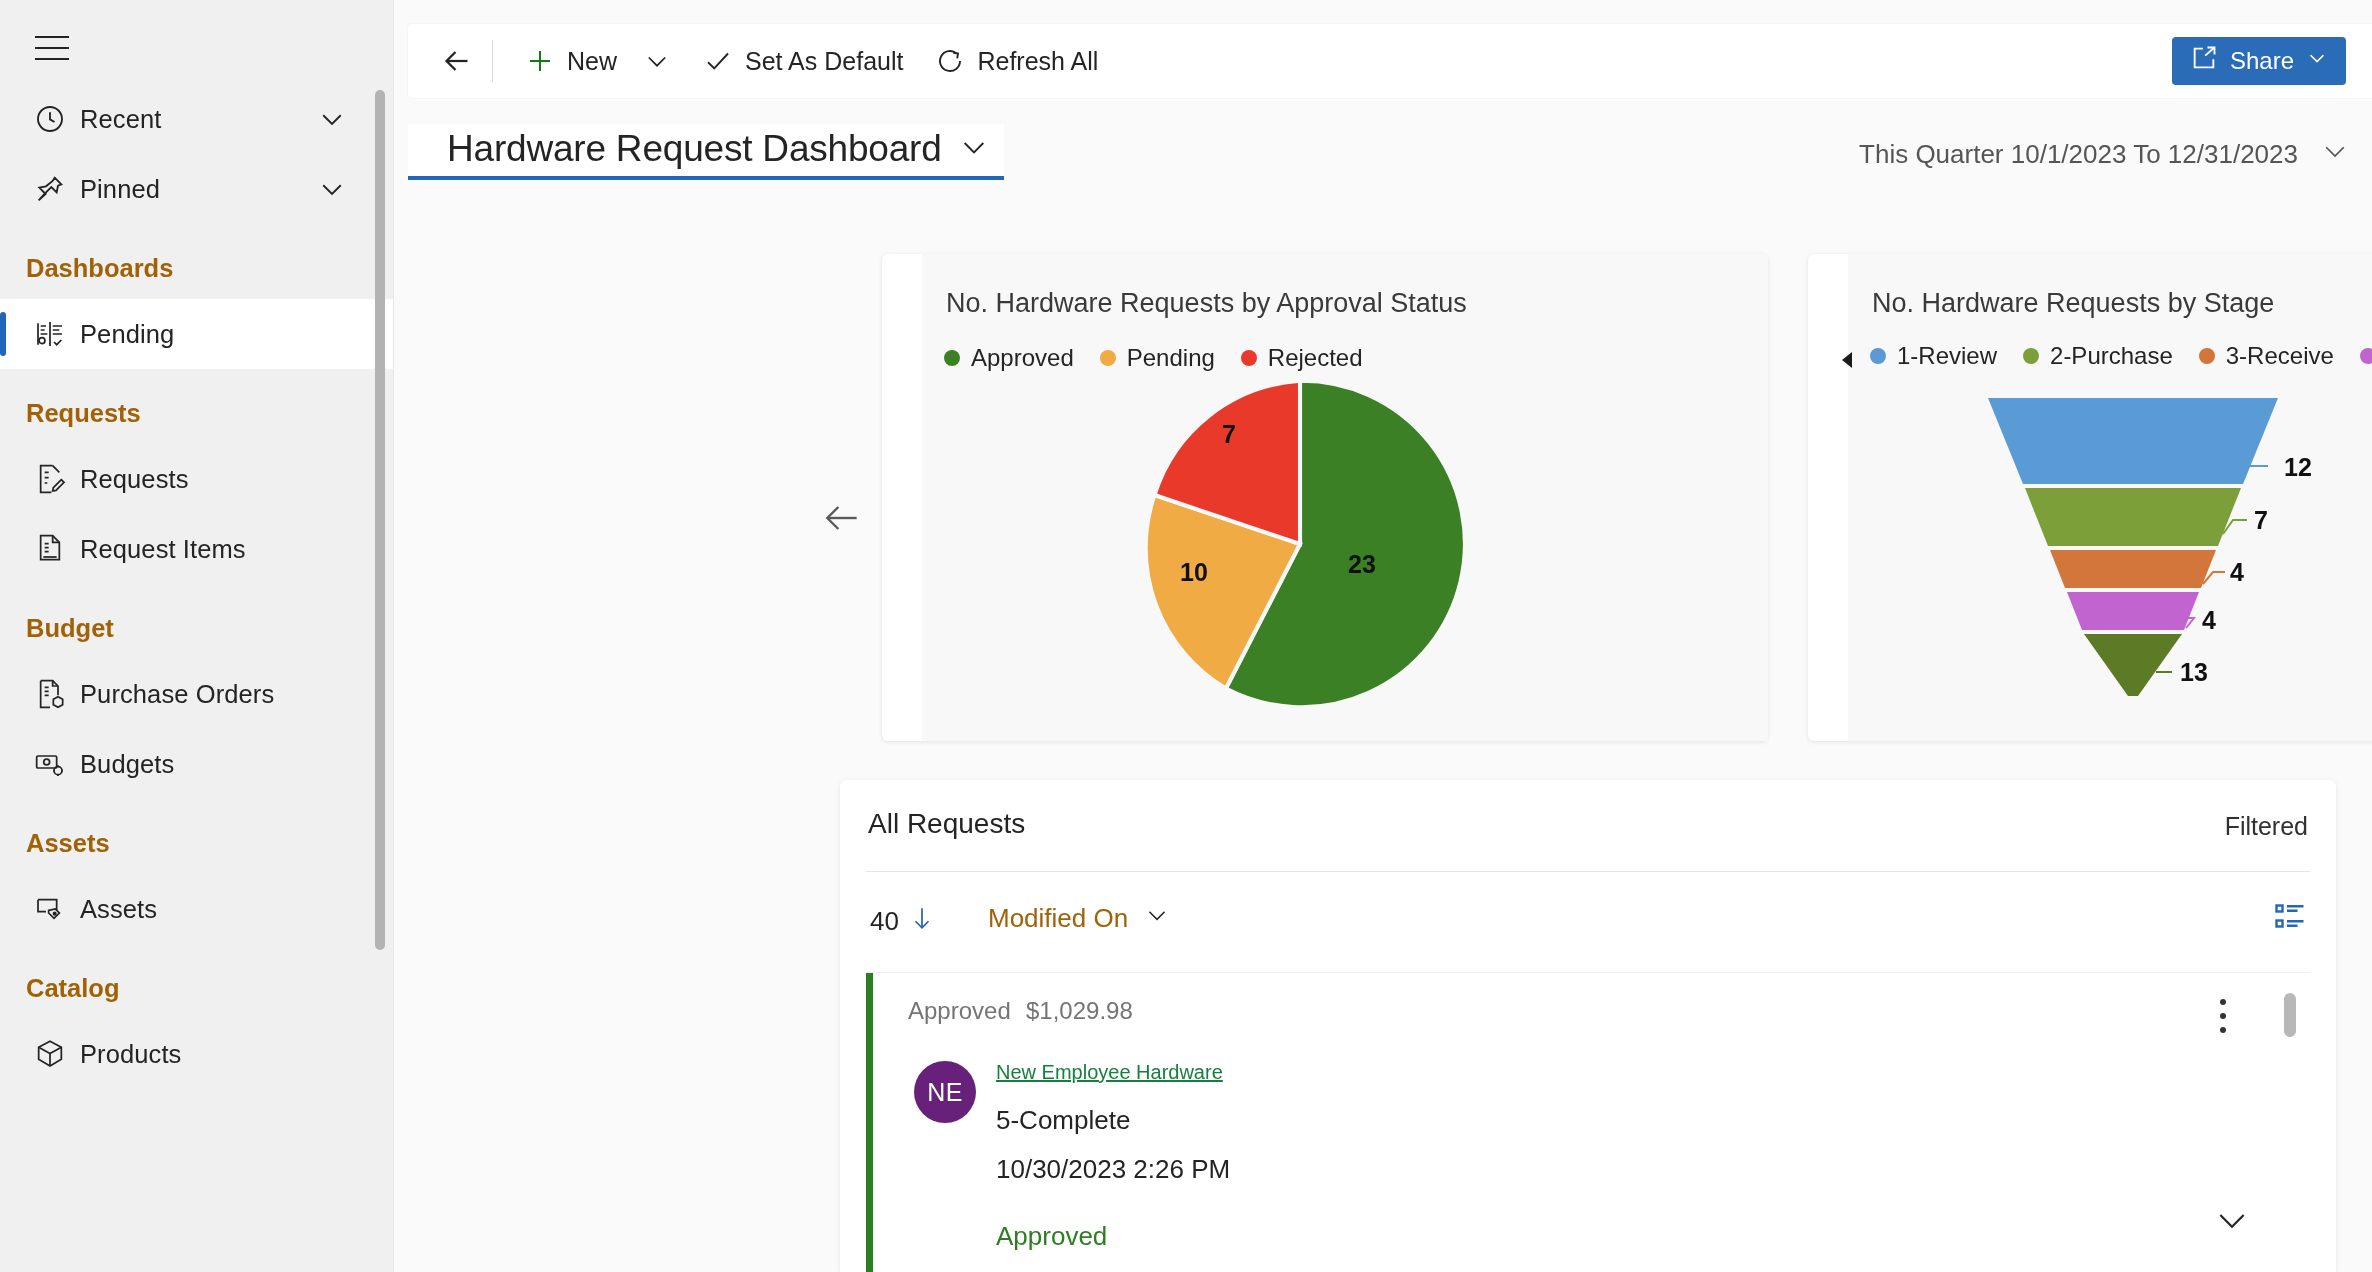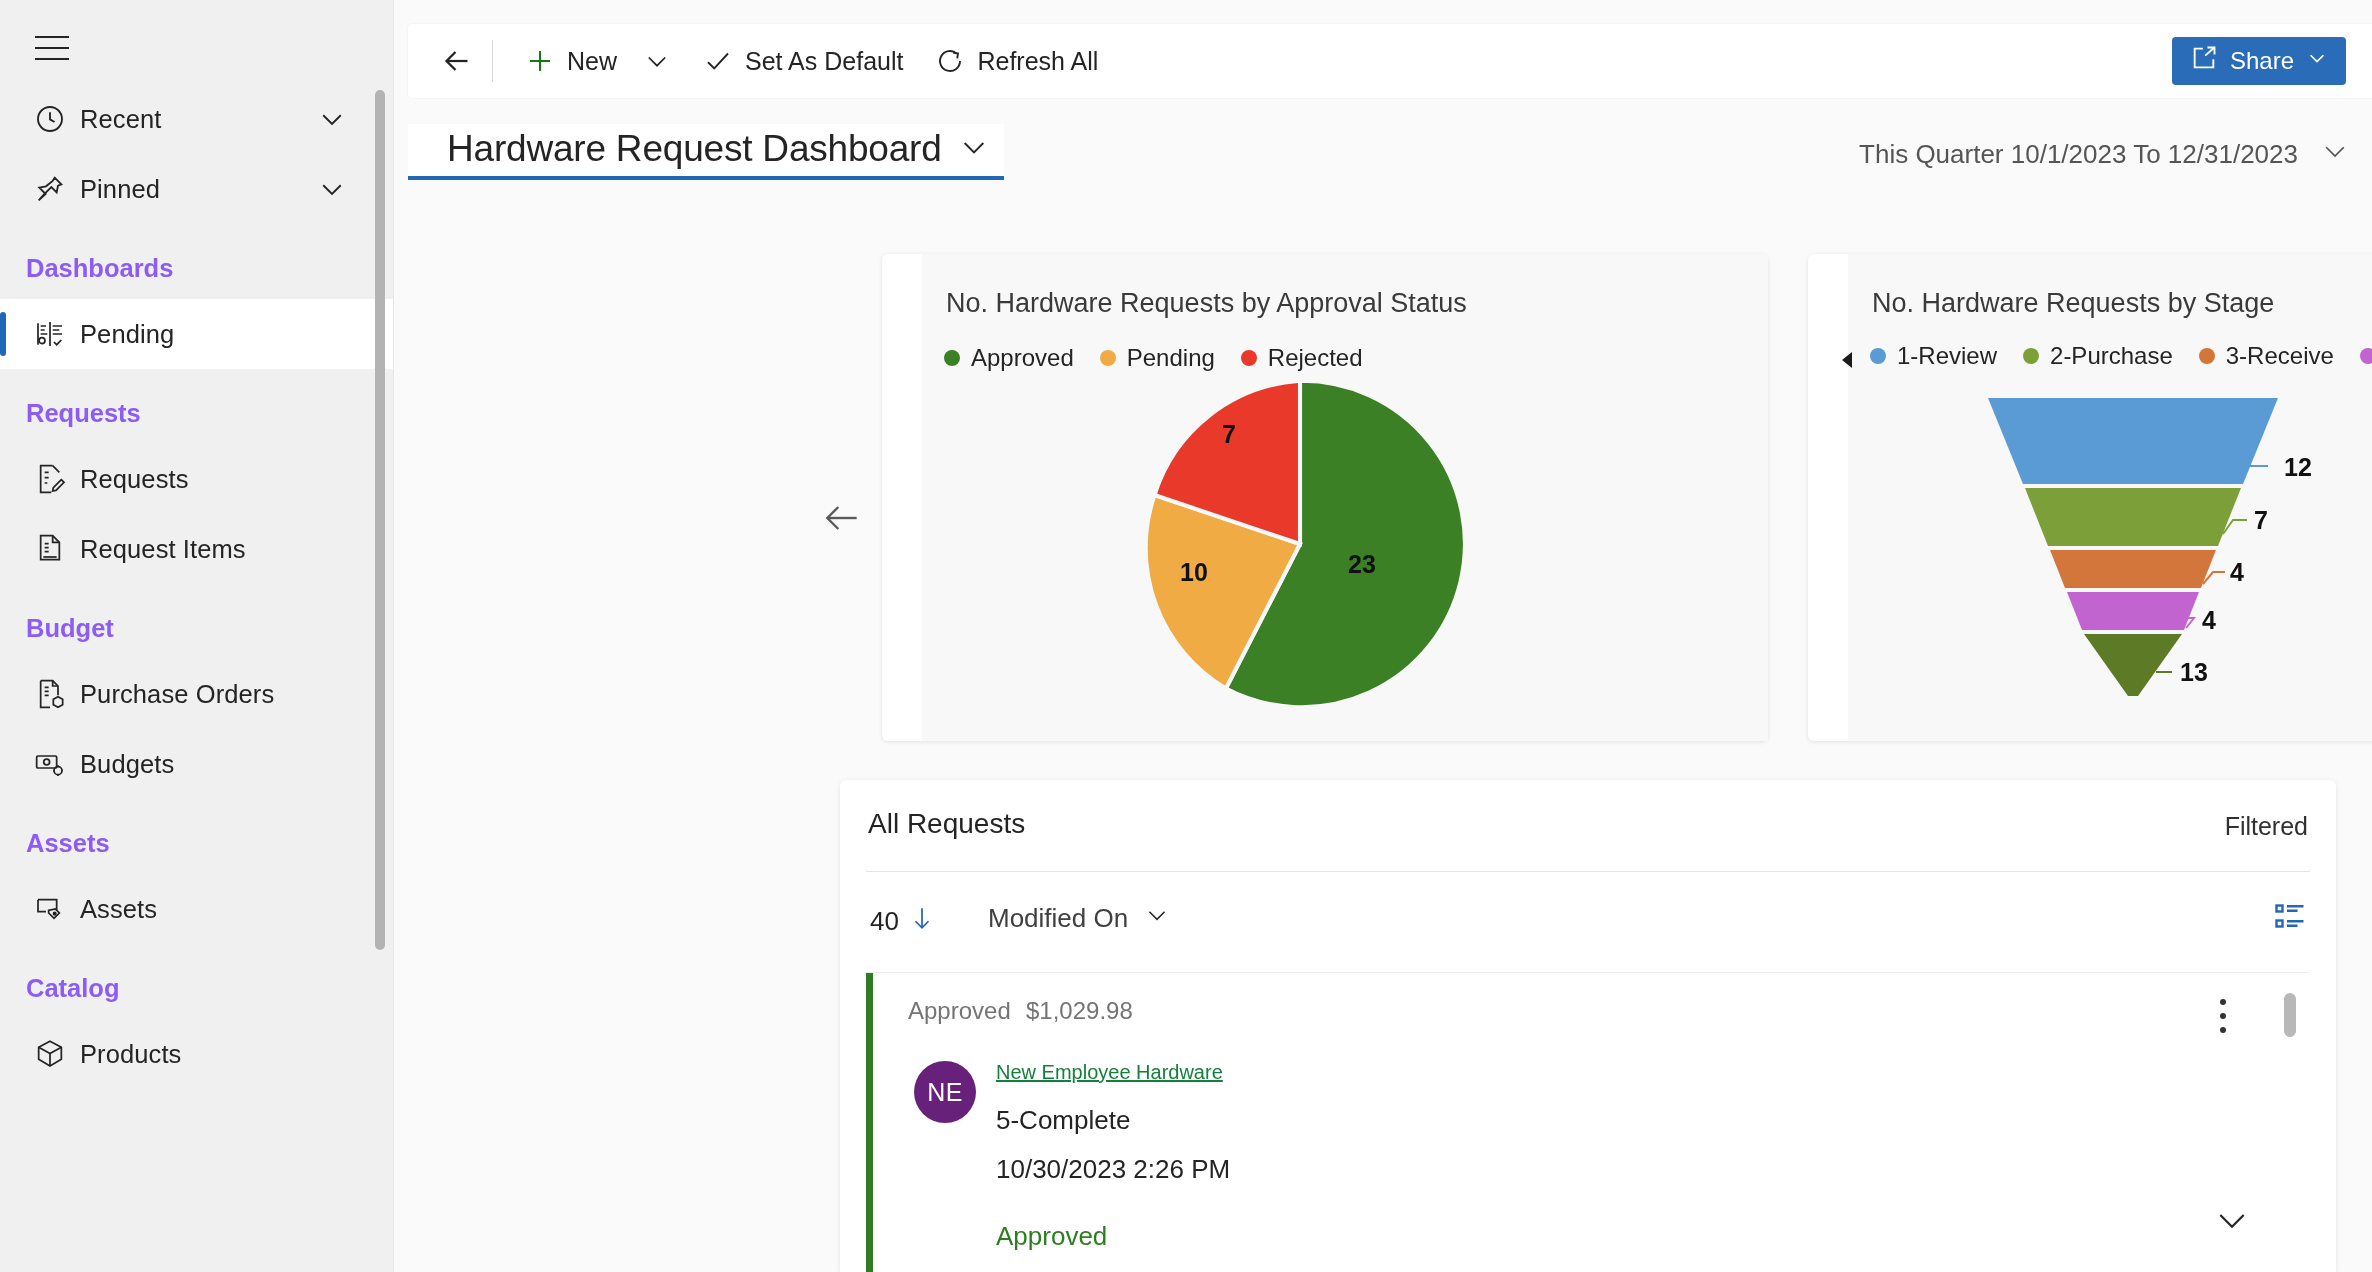--- a/index.html
+++ b/index.html
@@ -33,21 +33,21 @@
     padding-left: 34px; cursor: pointer; position: relative;
   }
   .nav-row .ico { width: 46px; flex: 0 0 46px; display:flex; align-items:center; color:#242424; }
   .nav-row .lbl { font-size: 25.5px; color: #242424; letter-spacing: .1px; }
   .nav-row .chev { margin-left: auto; margin-right: 46px; color:#242424; display:flex; }
   .nav-row.selected { background: #ffffff; }
   .nav-row.selected::before {
     content:""; position:absolute; left:0; top:13px; bottom:13px; width:6px; background:#2266b8; border-radius:3px;
   }
   .grp-title {
-    font-size: 25.5px; font-weight: bold; color: #8b5cf6;
+    font-size: 25.5px; font-weight: bold; color: #a16207;
     padding: 30px 0 16px 26px;
   }
   .sb-scroll {
     position: absolute; right: 8px; top: 90px; width: 10px; height: 860px;
     background: #b3b3b3; border-radius: 5px;
   }
   .sb-track {
     position: absolute; right: 8px; top: 90px; width: 10px; height: 1080px;
     background: #e3e3e3; border-radius: 5px; z-index:-1;
   }
@@ -129,21 +129,21 @@
   .gridsec {
     position:absolute; left: 446px; right: 36px; top: 780px; bottom: 0;
     background:#ffffff; border-radius: 6px 6px 0 0;
     box-shadow: 0 1px 4px rgba(0,0,0,.10);
   }
   .gs-head { position:relative; height: 92px; border-bottom: 1px solid #e6e6e6; margin: 0 26px; }
   .gs-title { position:absolute; left: 2px; top: 28px; font-size: 28px; color:#242424; }
   .gs-filtered { position:absolute; right: 2px; top: 32px; font-size: 25px; color:#323130; }
   .gs-tools { position:relative; height: 100px; margin: 0 26px; }
   .gs-count { position:absolute; left: 4px; top: 30px; display:flex; align-items:center; gap: 10px; font-size: 26px; color:#242424; }
-  .gs-sort { position:absolute; left: 122px; top: 30px; display:flex; align-items:center; gap: 16px; font-size: 26px; color:#404040; cursor:pointer; }
+  .gs-sort { position:absolute; left: 122px; top: 30px; display:flex; align-items:center; gap: 16px; font-size: 26px; color:#a16207; cursor:pointer; }
   .gs-view { position:absolute; right: 2px; top: 26px; cursor:pointer; }
 
   .reccard { position:absolute; left: 26px; right: 26px; top: 192px; bottom: 0; border-top:1px solid #eee; }
   .recbar { position:absolute; left: 0; top: 0; width: 7px; bottom: 0; background:#2e7d22; }
   .rec-status { position:absolute; left: 42px; top: 24px; font-size: 24px; color:#757575; }
   .rec-amount { position:absolute; left: 160px; top: 24px; font-size: 24px; color:#757575; }
   .avatar {
     position:absolute; left: 48px; top: 88px; width: 62px; height: 62px; border-radius:50%;
     background: #68217a; color:#fff; display:flex; align-items:center; justify-content:center;
     font-size: 25px; letter-spacing: .5px;

